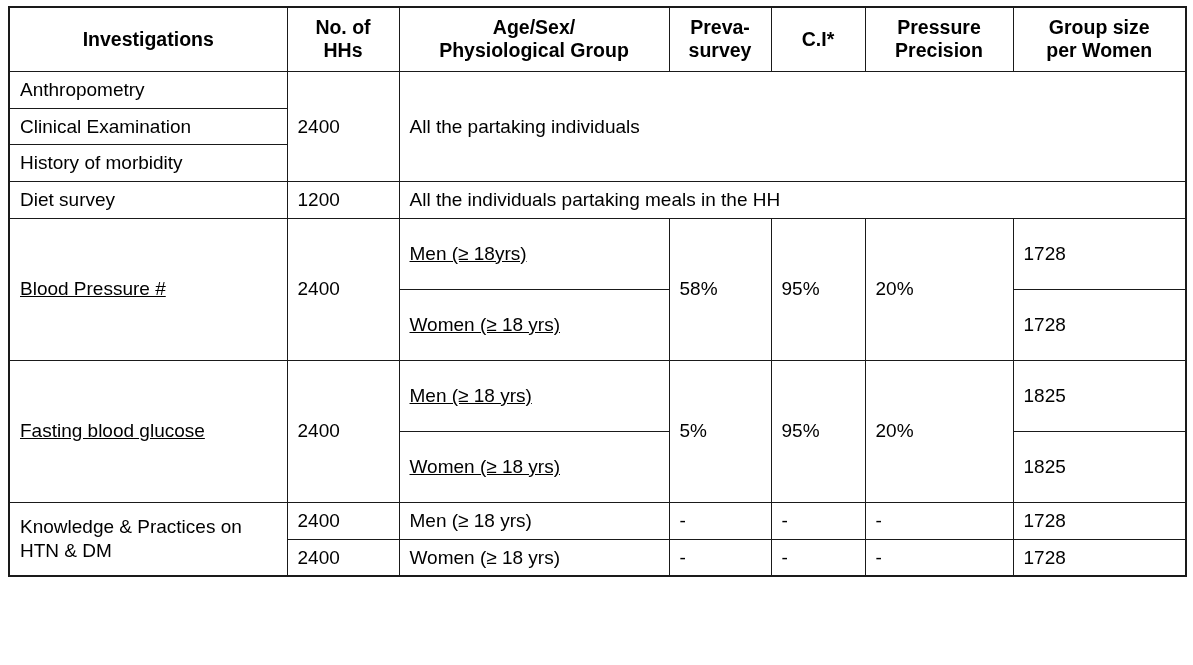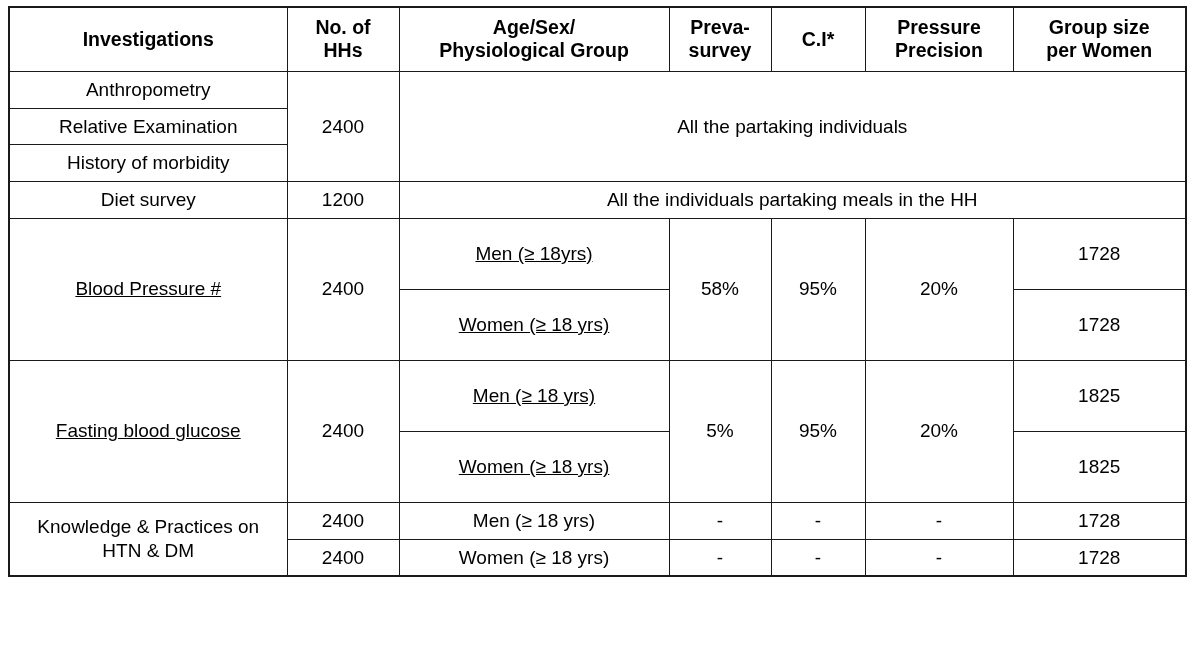--- a/index.html
+++ b/index.html
@@ -24,21 +24,21 @@
     border-collapse: collapse;
     width: 1177px;
     table-layout: fixed;
     background: #ffffff;
   }
   table.survey td, table.survey th {
     border: 1px solid #1a1a1a;
     padding: 6px 10px;
     font-size: 19px;
     font-weight: normal;
-    text-align: center;
+    text-align: left;
     vertical-align: middle;
     line-height: 1.25;
     background: #ffffff;
   }
   table.survey thead th {
     font-weight: bold;
     text-align: center;
     font-size: 19.5px;
     padding: 8px 6px;
     line-height: 1.2;
@@ -95,21 +95,21 @@
         </th>
       </tr>
     </thead>
     <tbody>
       <tr>
         <td>Anthropometry</td>
         <td rowspan="3" class="c-center">2400</td>
         <td rowspan="3" colspan="5" class="c-center">All the partaking individuals</td>
       </tr>
       <tr>
-        <td>Relative Examination</td>
+        <td>Clinical Examination</td>
       </tr>
       <tr>
         <td>History of morbidity</td>
       </tr>
 
       <tr>
         <td>Diet survey</td>
         <td class="c-center">1200</td>
         <td colspan="5">All the individuals partaking meals in the HH</td>
       </tr>

